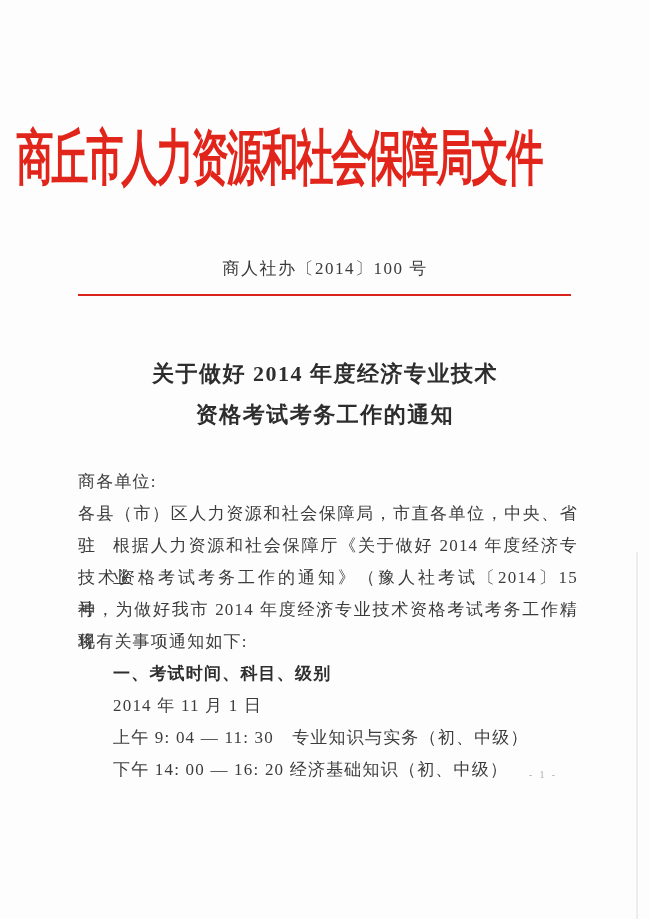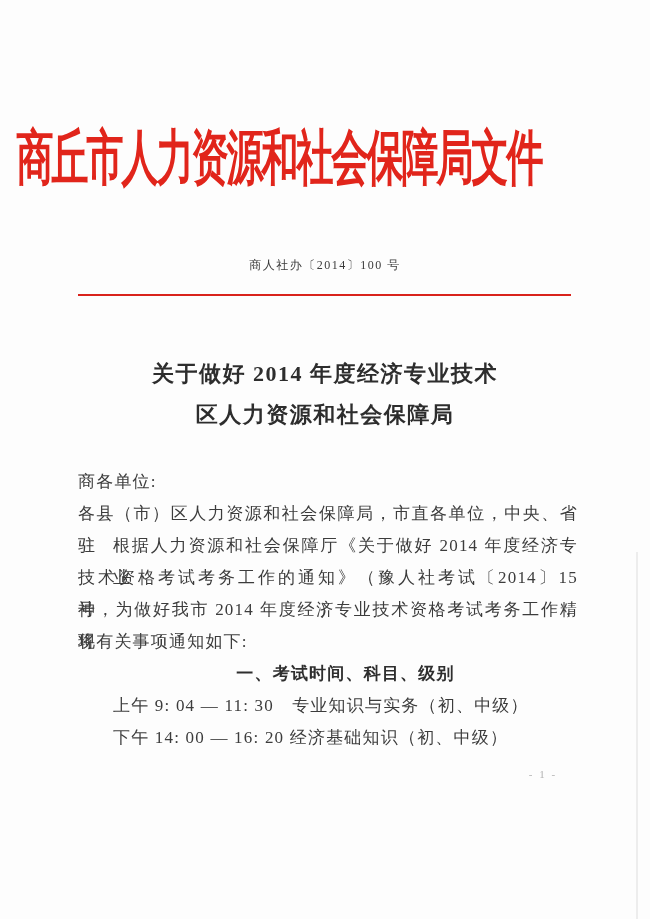--- a/index.html
+++ b/index.html
@@ -29,21 +29,21 @@
     transform: scaleY(1.62);
     transform-origin: 50% 50%;
   }
   
   .docnum {
     position: absolute;
     top: 257px;
     left: 0;
     width: 650px;
     text-align: center;
-    font-size: 12px;
+    font-size: 17px;
     letter-spacing: 1.5px;
     color: #3a3a3a;
   }
   
   .rule {
     position: absolute;
     top: 294px;
     left: 78px;
     width: 493px;
     height: 2.4px;
@@ -72,21 +72,21 @@
     color: #3c3c3c;
     letter-spacing: 1.2px;
   }
   .bodytext .line {
     height: 32px;
     line-height: 32px;
     white-space: nowrap;
   }
   .bodytext .line.ind  { padding-left: 35px; }
   .bodytext .line.just { white-space: normal; text-align: justify; text-align-last: justify; }
-  .bodytext .line.bold { font-weight: 700; color: #2e2e2e; text-align: center; }
+  .bodytext .line.bold { font-weight: 700; color: #2e2e2e; }
   
   .pagenum {
     position: absolute;
     top: 768px;
     left: 508px;
     width: 70px;
     text-align: center;
     font-size: 11px;
     color: #b3b3b3;
     letter-spacing: 2px;
@@ -109,31 +109,32 @@
   <div class="letterhead">
     <span class="stretch">商丘市人力资源和社会保障局文件</span>
   </div>
 
   <div class="docnum">商人社办〔2014〕100 号</div>
 
   <div class="rule"></div>
 
   <div class="title">
     <div>关于做好 2014 年度经济专业技术</div>
-    <div>区人力资源和社会保障局</div>
+    <div>资格考试考务工作的通知</div>
   </div>
 
   <div class="bodytext">
     <div class="line">商各单位:</div>
     <div class="line just">各县（市）区人力资源和社会保障局，市直各单位，中央、省驻</div>
     <div class="line ind just">根据人力资源和社会保障厅《关于做好 2014 年度经济专业</div>
     <div class="line just">技术资格考试考务工作的通知》（豫人社考试〔2014〕15 号）精</div>
     <div class="line just">神，为做好我市 2014 年度经济专业技术资格考试考务工作，现</div>
     <div class="line">将有关事项通知如下:</div>
     <div class="line ind bold">一、考试时间、科目、级别</div>
+    <div class="line ind">2014 年 11 月 1 日</div>
     <div class="line ind">上午 9: 04 — 11: 30　专业知识与实务（初、中级）</div>
     <div class="line ind">下午 14: 00 — 16: 20 经济基础知识（初、中级）</div>
   </div>
 
   <div class="pagenum">- 1 -</div>
 
   <div class="scan-edge"></div>
 
 </div>
 

